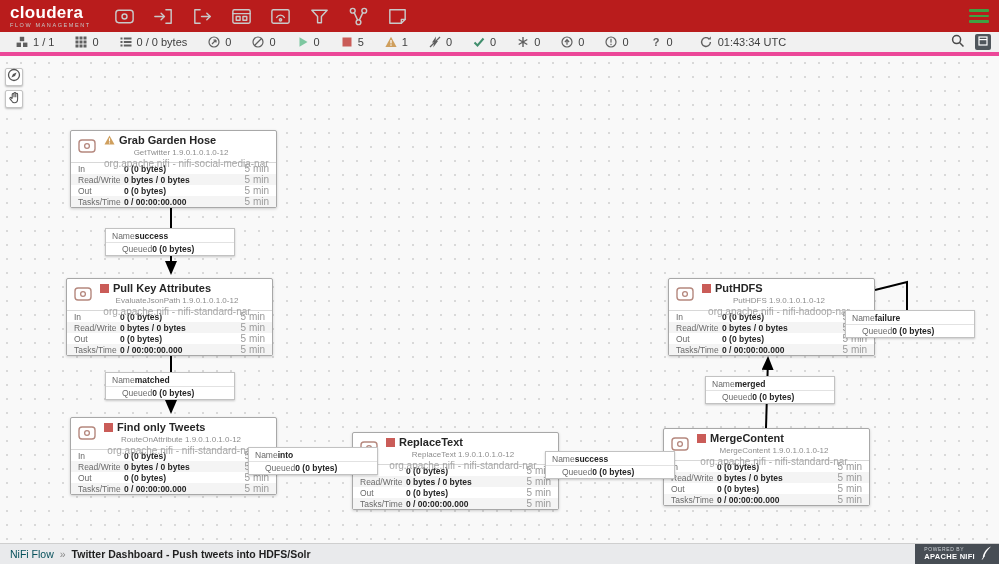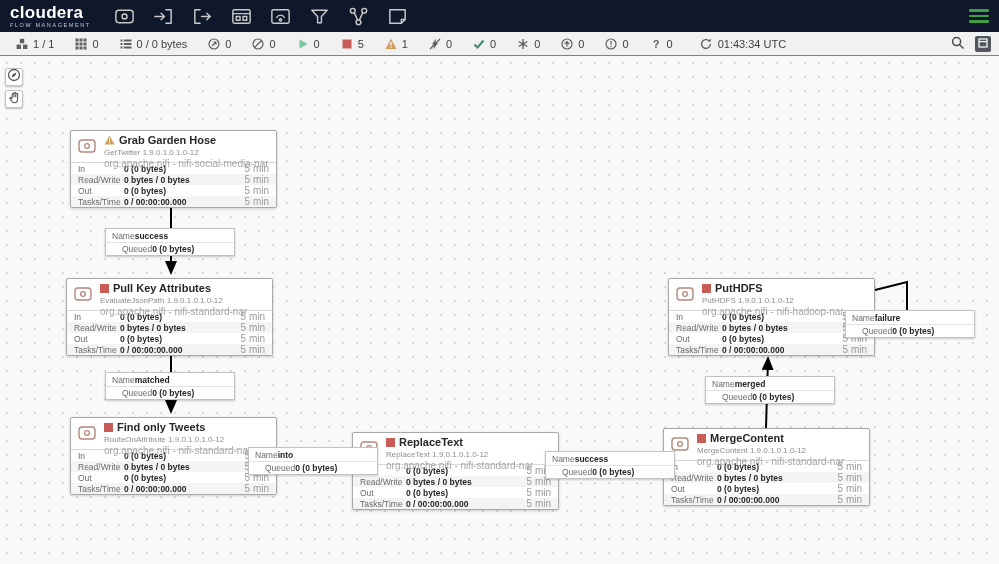--- a/index.html
+++ b/index.html
@@ -1,31 +1,31 @@
 <!DOCTYPE html>
 <html><head>
 <meta charset="utf-8">
 <style>
   * { margin:0; padding:0; box-sizing:border-box; }
   html,body { width:999px; height:564px; overflow:hidden; font-family:"Liberation Sans", sans-serif; background:#fff; }
   .app { width:999px; height:564px; display:flex; flex-direction:column; }
 
   
-  .topbar { flex:0 0 32px; background:#0f172a; display:flex; align-items:center; padding:0 10px; }
+  .topbar { flex:0 0 32px; background:#b91c1c; display:flex; align-items:center; padding:0 10px; }
   .logo { color:#fff; margin-right:22px; line-height:1; cursor:default; }
   .logo-primary { font-size:17px; font-weight:bold; letter-spacing:.3px; }
   .logo-secondary { font-size:5.5px; letter-spacing:1.6px; color:#c7c7c7; margin-top:2px; }
   .toolbar { display:flex; align-items:center; gap:15px; }
   .tool-btn { width:24px; height:24px; display:flex; align-items:center; justify-content:center; cursor:grab; }
   .tool-btn svg { stroke:#c9c9c9; fill:none; stroke-width:1.5; stroke-linejoin:round; stroke-linecap:round; }
   .hamburger { margin-left:auto; width:20px; cursor:pointer; padding:2px 0; }
   .hamburger span { display:block; height:2.5px; background:#3fa142; margin:3px 0; border-radius:1px; }
 
   
-  .statusbar { flex:0 0 24px; background:#f1f1f1; border-bottom:1px solid #ec4899; display:flex; align-items:center; padding:0 8px 0 16px; font-size:11px; color:#404040; }
+  .statusbar { flex:0 0 24px; background:#f1f1f1; border-bottom:4px solid #ec4899; display:flex; align-items:center; padding:0 8px 0 16px; font-size:11px; color:#404040; }
   .stat { display:flex; align-items:center; gap:5px; margin-right:21px; white-space:nowrap; }
   .stat svg, .refresh svg { display:block; }
   .refresh { display:flex; align-items:center; gap:6px; margin-left:6px; white-space:nowrap; }
   .right-tools { margin-left:auto; display:flex; align-items:center; gap:7px; }
   .search-btn { width:20px; height:20px; display:flex; align-items:center; justify-content:center; cursor:pointer; }
   .panel-btn { width:16px; height:16px; background:#50565c; border-radius:2px; display:flex; align-items:center; justify-content:center; cursor:pointer; }
 
   
   .canvas { position:relative; flex:1; background:#f9f9f9;
             background-image:radial-gradient(circle, #d9d9d9 1px, rgba(0,0,0,0) 1.2px);
@@ -33,21 +33,21 @@
   .connections { position:absolute; left:0; top:0; z-index:1; }
   .conn-path { stroke:#000; stroke-width:2; fill:none; cursor:pointer; }
 
   .palette-btn { position:absolute; left:5px; width:18px; height:18px; background:#fff; border:1px solid #c4c4c4;
                  border-radius:2px; box-shadow:0 1px 2px rgba(0,0,0,.25); display:flex; align-items:center;
                  justify-content:center; cursor:pointer; z-index:5; }
   #navigate-btn { top:12px; } #operate-btn { top:34px; }
 
   .processor { position:absolute; width:207px; background:#fff; border:1px solid #a8a8a8; border-radius:2px;
                box-shadow:0 1px 3px rgba(0,0,0,.18); z-index:2; cursor:move; }
-  .proc-header { position:relative; height:31px; padding:3px 18px 0 33px; }
+  .proc-header { position:relative; height:31px; padding:3px 18px 0 33px;text-align:center; }
   .proc-icon { position:absolute; left:5px; top:4px; width:22px; height:22px; color:#b5887e;
                display:flex; align-items:center; justify-content:center; }
   .proc-title { display:flex; align-items:center; gap:4px; height:12px; }
   .stopped-square { width:9px; height:9px; background:#ca5c58; flex:0 0 9px; }
   .proc-name { font-weight:bold; font-size:11px; color:#262626; white-space:nowrap; }
   .proc-type { font-size:8px; color:#8d8d8d; margin-top:2px; white-space:nowrap; }
   .proc-bundle { font-size:10px; color:#a6a6a6; margin-top:1px; white-space:nowrap; }
   .proc-stats { border-top:1px solid #d8d8d8; }
   .stat-row { display:flex; align-items:center; height:11px; padding:0 7px; font-size:8.5px; }
   .stat-row:nth-child(even) { background:#f4f4f4; }
@@ -653,14 +653,31 @@
           <span class="conn-val">failure</span>
         </div>
       <div class="conn-row">
           <span class="conn-key">Queued</span>
           <span class="conn-val">0 (0 bytes)</span>
         </div>
     </div>
 
   </div>
 
+  <div class="footer">
+    <span class="crumb-root">NiFi Flow</span>
+    <span class="crumb-sep">»</span>
+    <span class="crumb-current">Twitter Dashboard - Push tweets into HDFS/Solr</span>
+    <div class="powered">
+      <div class="powered-lines">
+        <div class="powered-top">POWERED BY</div>
+        <div class="powered-bottom">APACHE NIFI</div>
+      </div>
+      <span>
+        <svg width="12" height="14" viewBox="0 0 12 14">
+            <path d="M11 0.5 C6.5 2.5 3.5 6.5 2.8 11 L4.2 11 C5 7.5 7.8 3.5 11 0.5 Z" fill="#fff"></path>
+            <path d="M2.2 13.5 L4.5 9.5" stroke="#fff" stroke-width="1"></path>
+          </svg>
+      </span>
+    </div>
+  </div>
 
 </div>
 
 </body></html>

